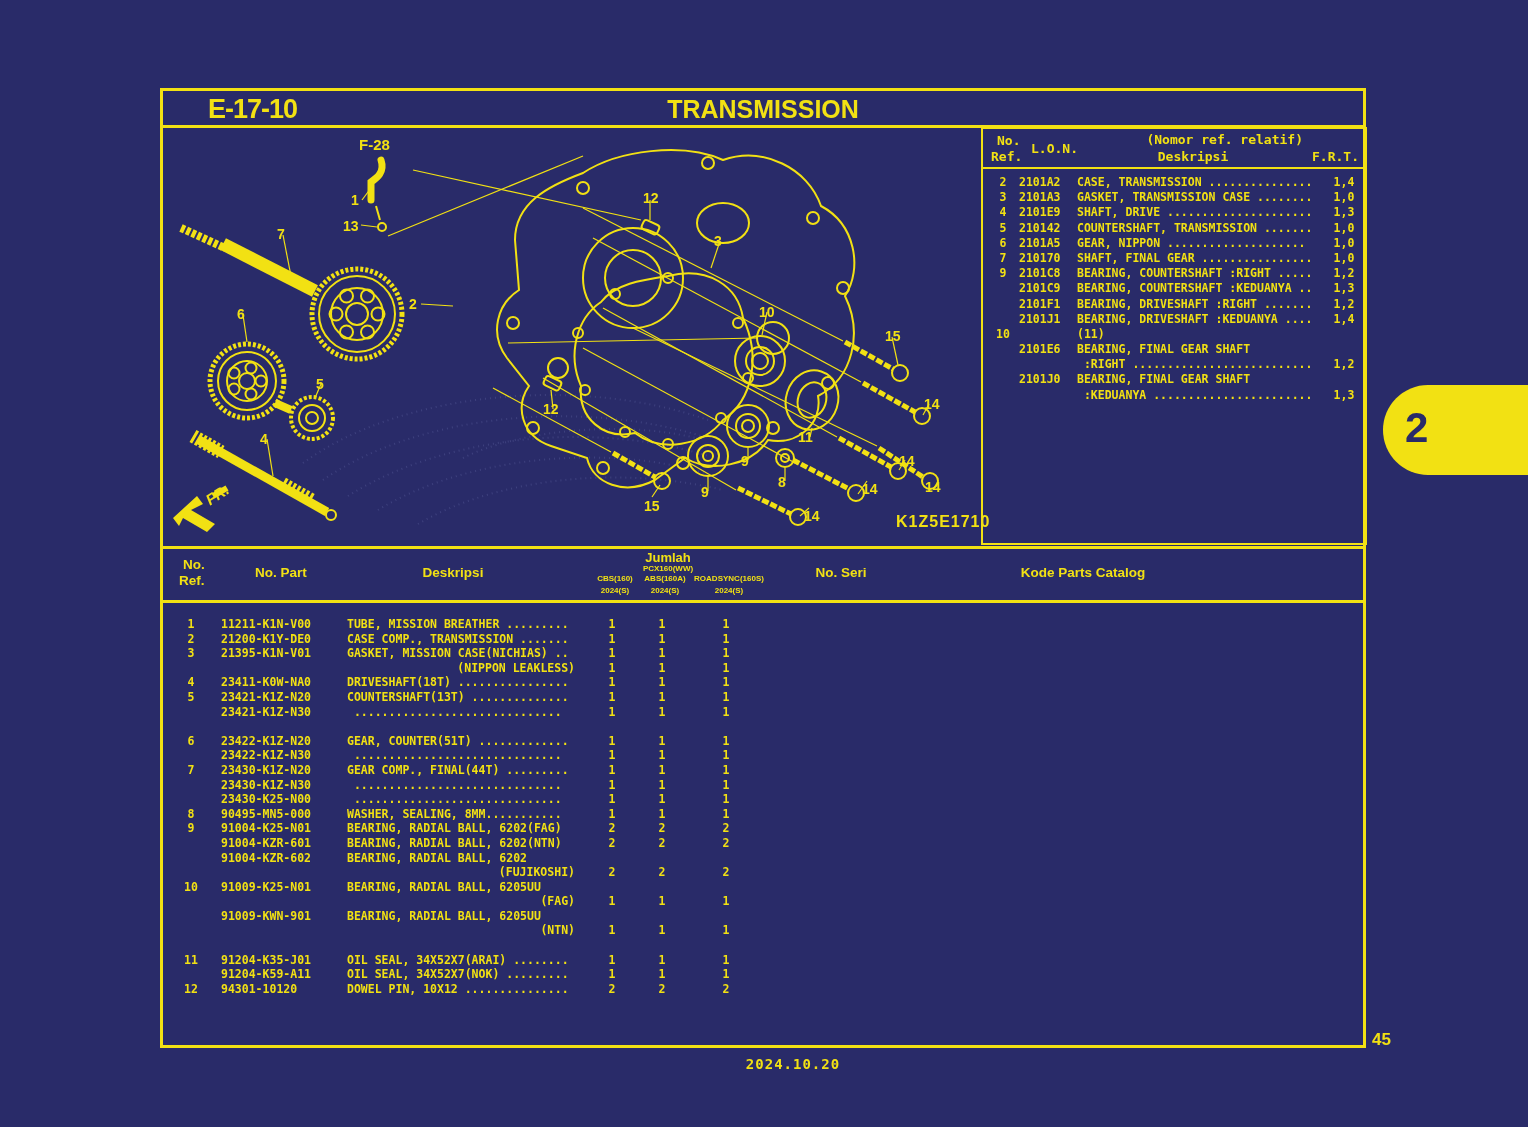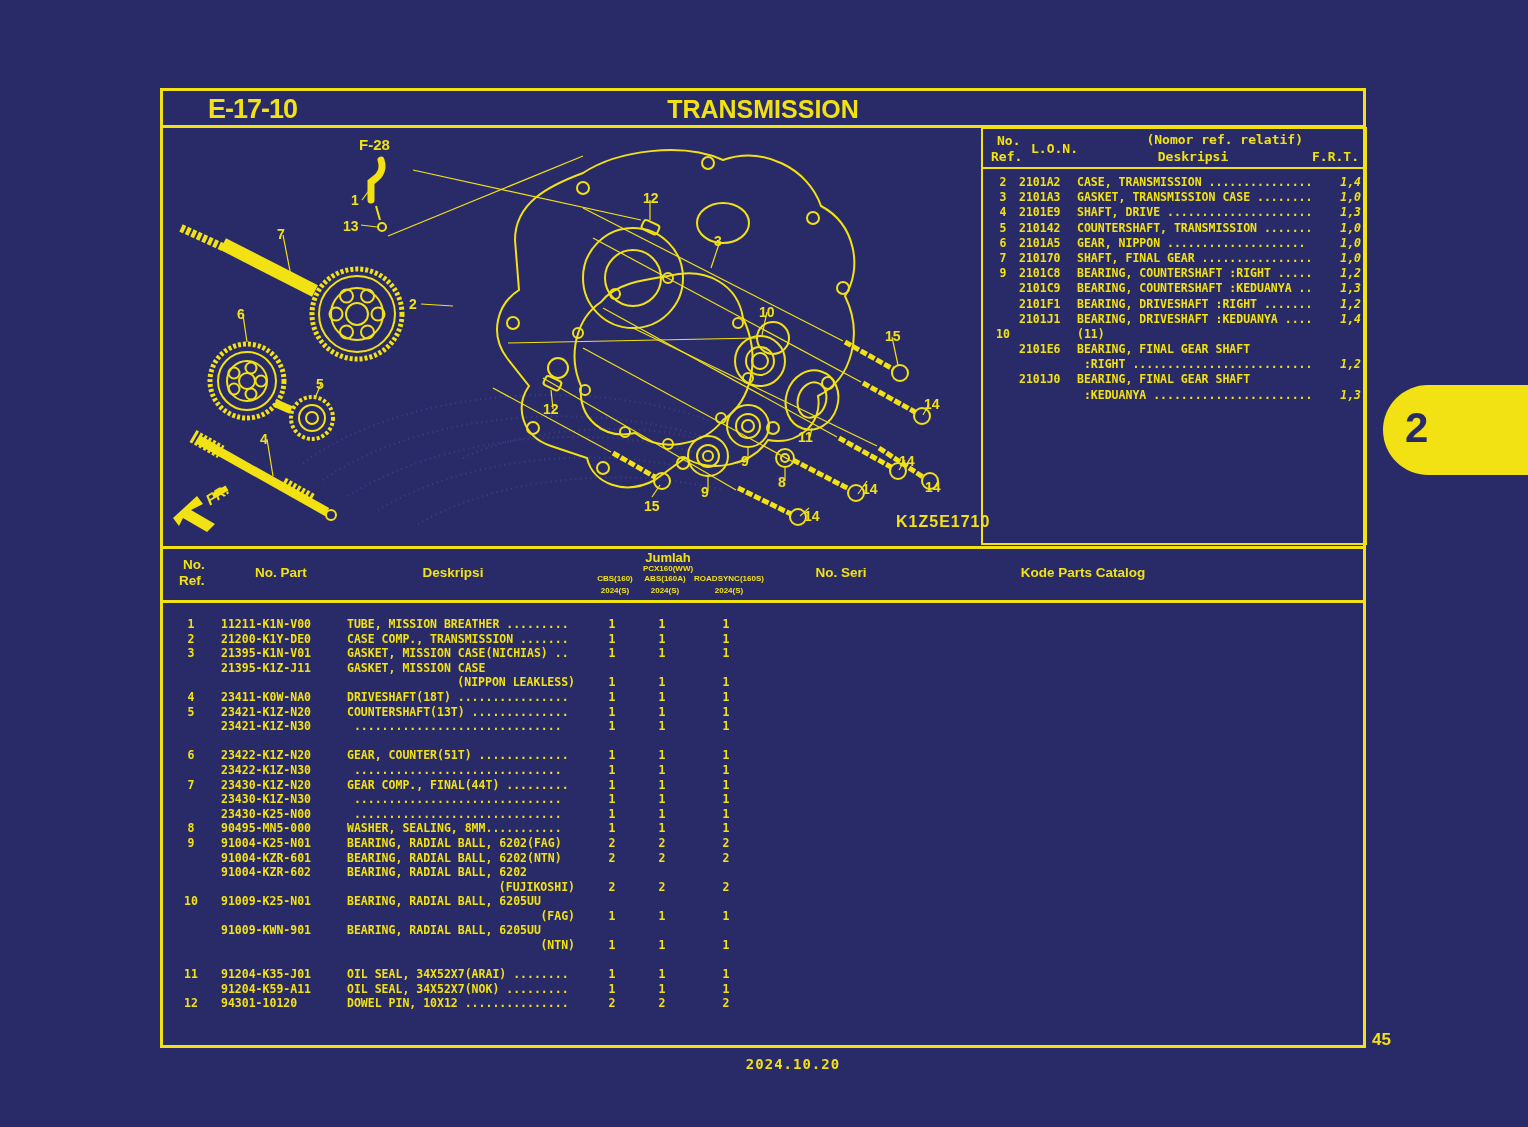--- a/index.html
+++ b/index.html
@@ -23,21 +23,21 @@
   .lonpanel{position:absolute;left:818px;top:36px;width:386px;height:418px;
             border:2px solid var(--y);box-sizing:border-box;}
   .lonhead{position:absolute;left:0;top:0;width:100%;height:40px;border-bottom:2px solid var(--y);box-sizing:border-box;
            color:var(--y);font:bold 13px "DejaVu Sans Mono",monospace;}
   .lonhead span{position:absolute;}
   .lonrows{position:absolute;left:4px;top:46px;right:4px;bottom:4px;}
   .lrow{display:flex;height:15.2px;font:bold 11.5px "DejaVu Sans Mono",monospace;color:var(--y);white-space:pre;}
   .lref{width:32px;text-align:center;flex:none;}
   .llon{width:58px;flex:none;}
   .ldesc{flex:1;white-space:pre;overflow:hidden;}
-  .lfrt{width:34px;text-align:right;flex:none;font-style:italic;}
+  .lfrt{width:34px;text-align:center;flex:none;}
   
   .band{position:absolute;left:0;top:455px;width:100%;height:57px;
         border-top:3px solid var(--y);border-bottom:3px solid var(--y);box-sizing:border-box;color:var(--y);}
   .band .h{position:absolute;font:bold 13.5px "Liberation Sans",sans-serif;}
   .band .tiny{position:absolute;font:bold 8px "Liberation Sans",sans-serif;text-align:center;}
   
   .parts{position:absolute;left:0;top:512px;right:0;bottom:0;padding-top:14px;}
   .prow{display:flex;height:14.6px;font:bold 11.5px "DejaVu Sans Mono",monospace;color:var(--y);}
   .pref{width:40px;margin-left:8px;text-align:center;flex:none;}
   .ppart{width:126px;margin-left:10px;flex:none;}
@@ -304,28 +304,20 @@
       <div class="prow">
         <span class="pref">3</span>
         <span class="ppart">21395-K1N-V01</span>
         <span class="pdesc">GASKET, MISSION CASE(NICHIAS) ..</span>
         <span class="pq">1</span>
         <span class="pq">1</span>
         <span class="pq3">1</span>
       </div>
       <div class="prow">
         <span class="pref"></span>
-        <span class="ppart">21395-K1Z-J11</span>
-        <span class="pdesc">GASKET, MISSION CASE</span>
-        <span class="pq"></span>
-        <span class="pq"></span>
-        <span class="pq3"></span>
-      </div>
-      <div class="prow">
-        <span class="pref"></span>
         <span class="ppart"></span>
         <span class="pdesc r">(NIPPON LEAKLESS)</span>
         <span class="pq">1</span>
         <span class="pq">1</span>
         <span class="pq3">1</span>
       </div>
       <div class="prow">
         <span class="pref">4</span>
         <span class="ppart">23411-K0W-NA0</span>
         <span class="pdesc">DRIVESHAFT(18T) ................</span>

